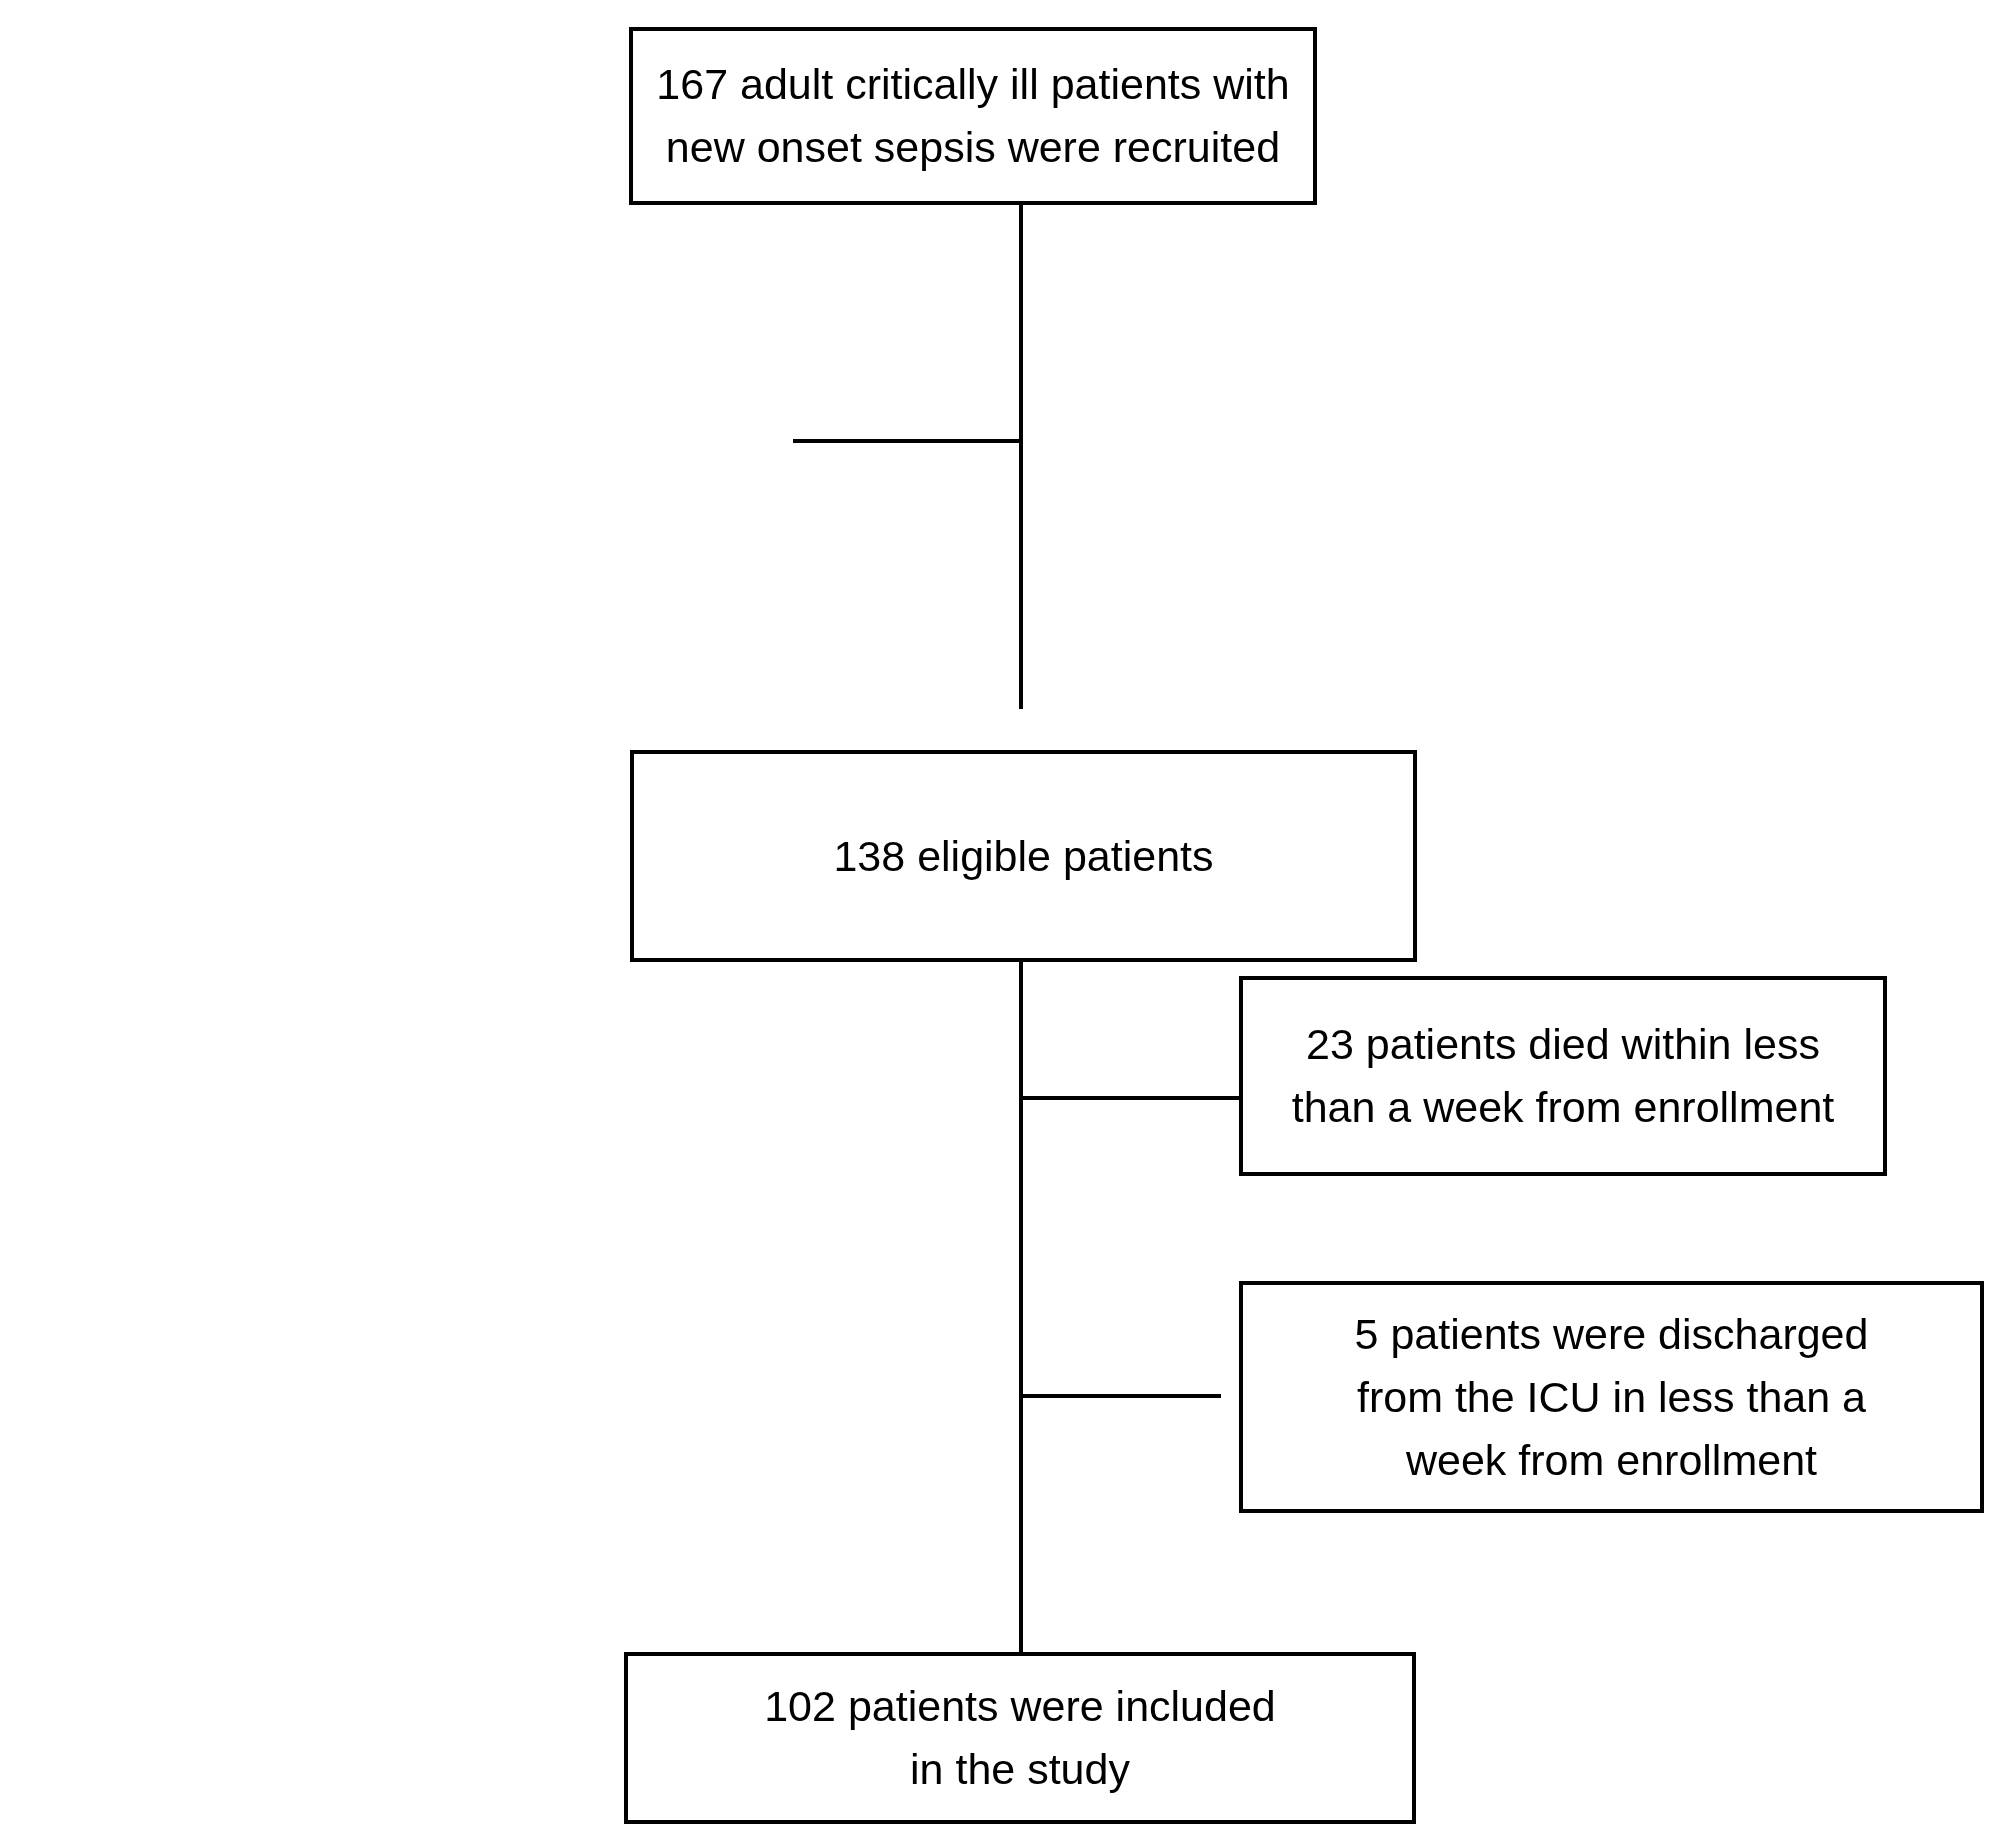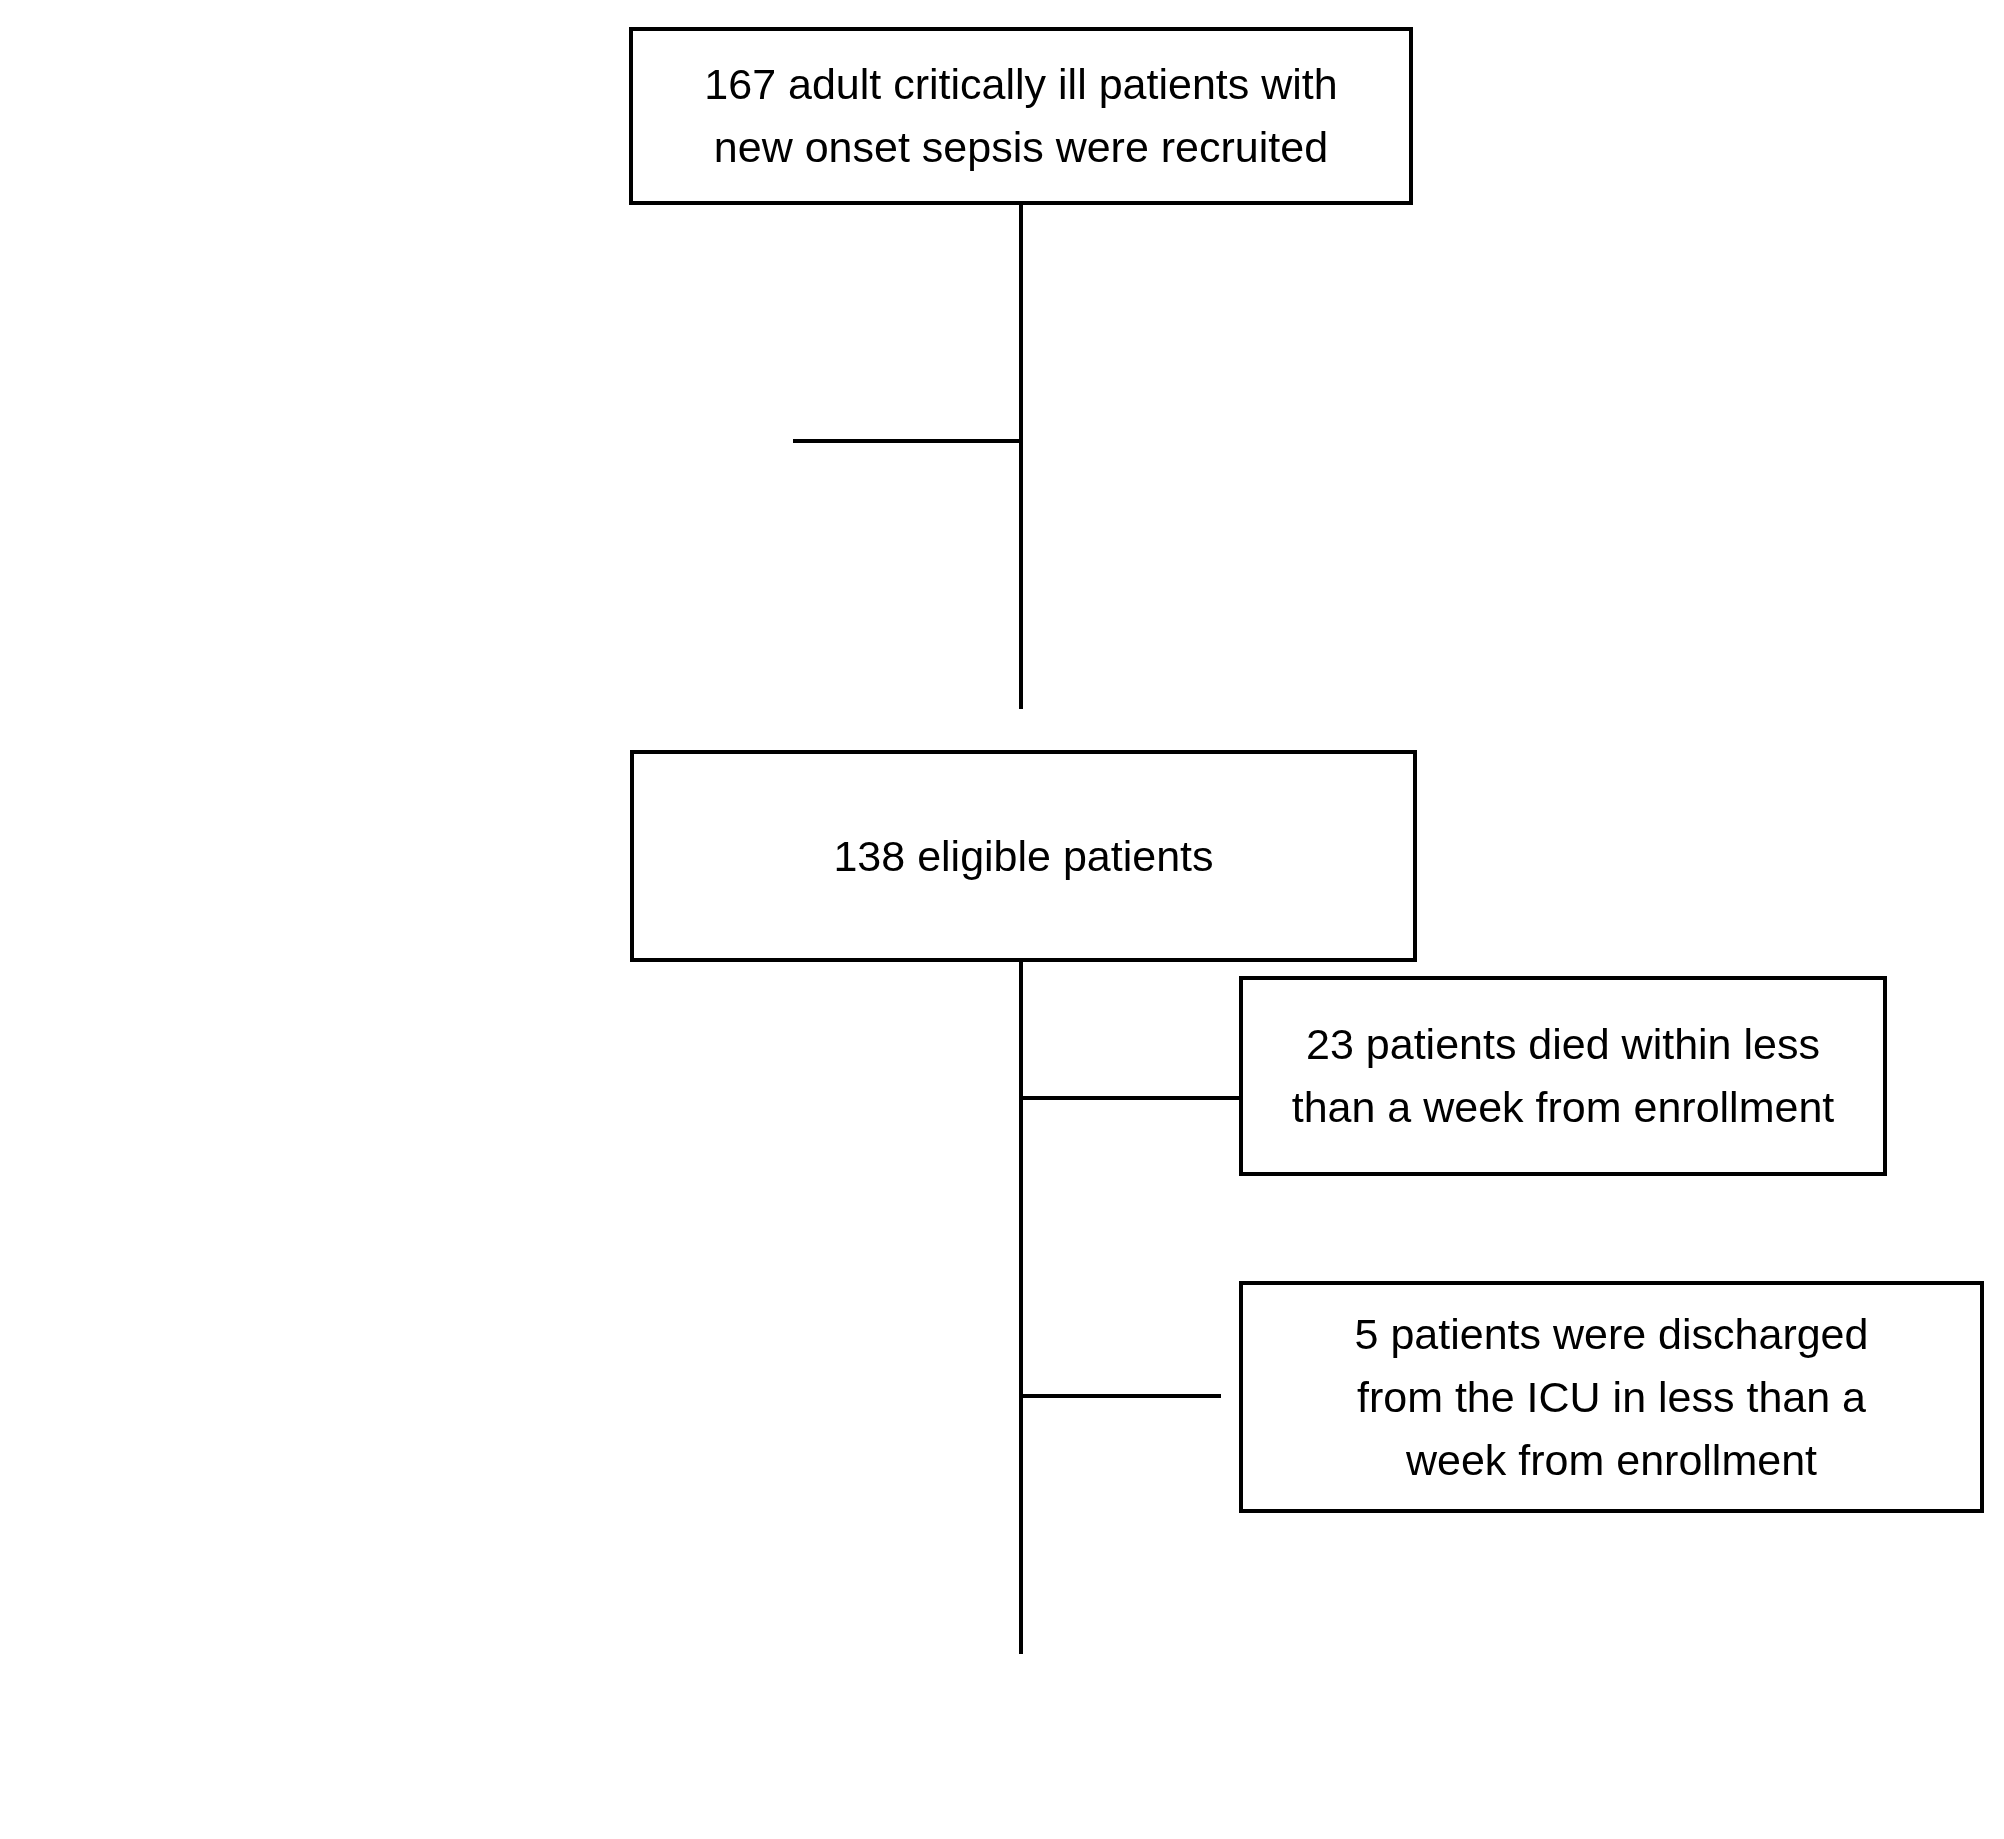--- a/index.html
+++ b/index.html
@@ -32,21 +32,21 @@
     font-size: 43px;
     line-height: 63px;
     color: #000000;
   }
   .line {
     position: absolute;
     background: #000000;
   }
 
   
-  .node-recruited  { left: 629px;  top: 27px;   width: 784px; height: 178px; }
+  .node-recruited  { left: 629px;  top: 27px;   width: 688px; height: 178px; }
   .node-excluded   { left: 20px;   top: 321px;  width: 777px; height: 260px; }
   .node-eligible   { left: 630px;  top: 706px; width: 787px; height: 212px; margin-top: 44px; }
   .node-died       { left: 1239px; top: 976px; width: 648px; height: 200px; }
   .node-discharged { left: 1239px; top: 1281px; width: 745px; height: 232px; }
   .node-included   { left: 624px;  top: 1652px; width: 792px; height: 172px; }
 
   
   .v-line-1       { left: 1019px; top: 203px;  width: 4px;   height: 506px; }
   .v-line-2       { left: 1019px; top: 917px; width: 4px;   height: 737px; }
   .h-line-left    { left: 793px; top: 439px;  width: 228px; height: 4px; }
@@ -78,15 +78,19 @@
     <span class="node-text">23 patients died within less
 than a week from enrollment</span>
   </div>
 
   <div class="box node-discharged">
     <span class="node-text">5 patients were discharged
 from the ICU in less than a
 week from enrollment</span>
   </div>
 
+  <div class="box node-included">
+    <span class="node-text">102 patients were included
+in the study</span>
+  </div>
 
 </div>
 
 
 </body></html>

